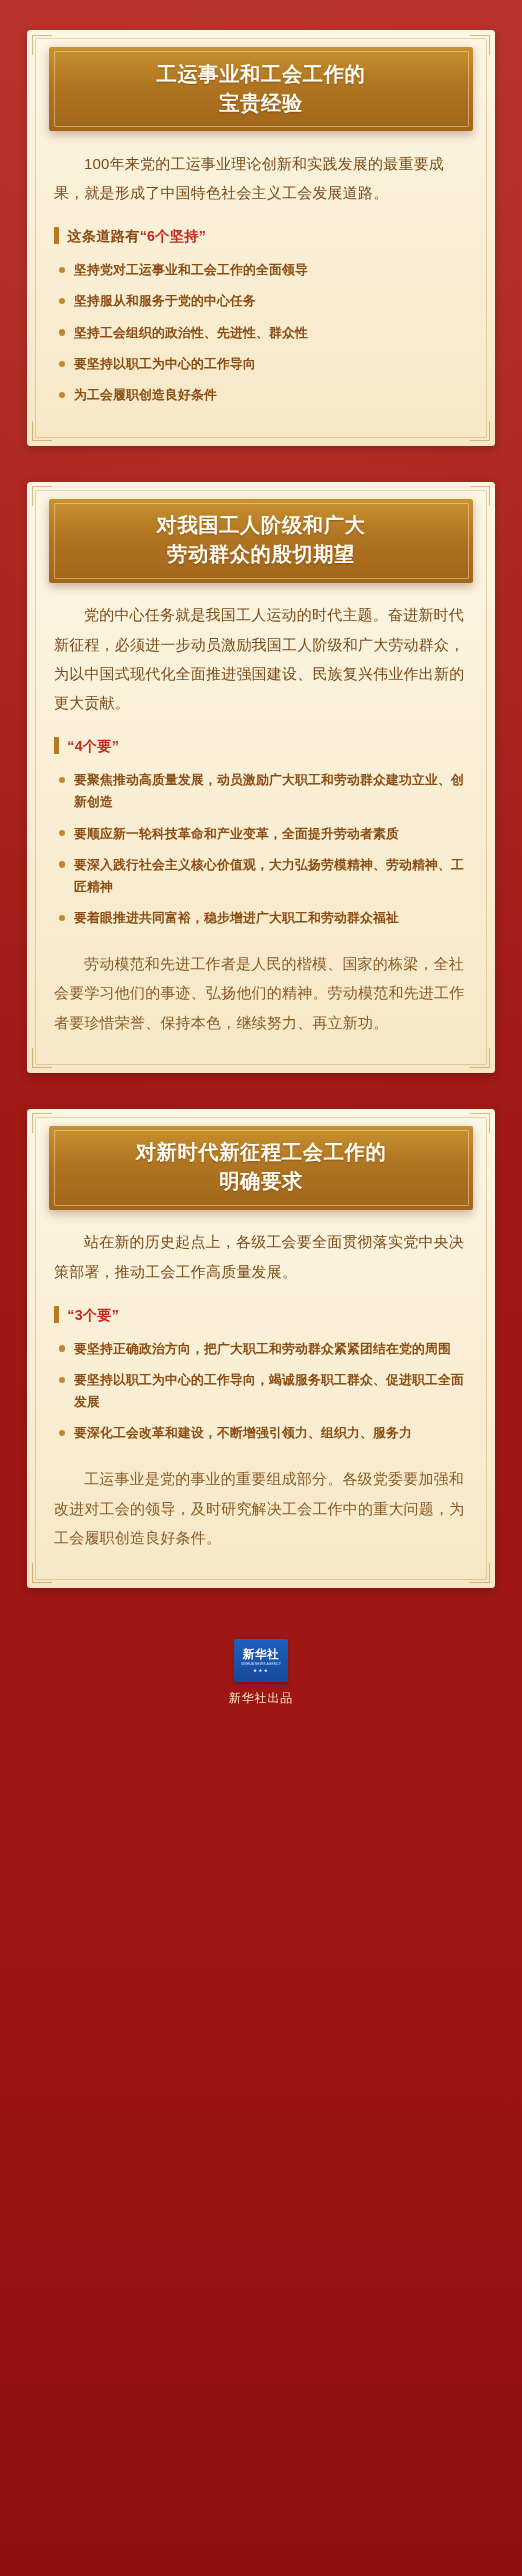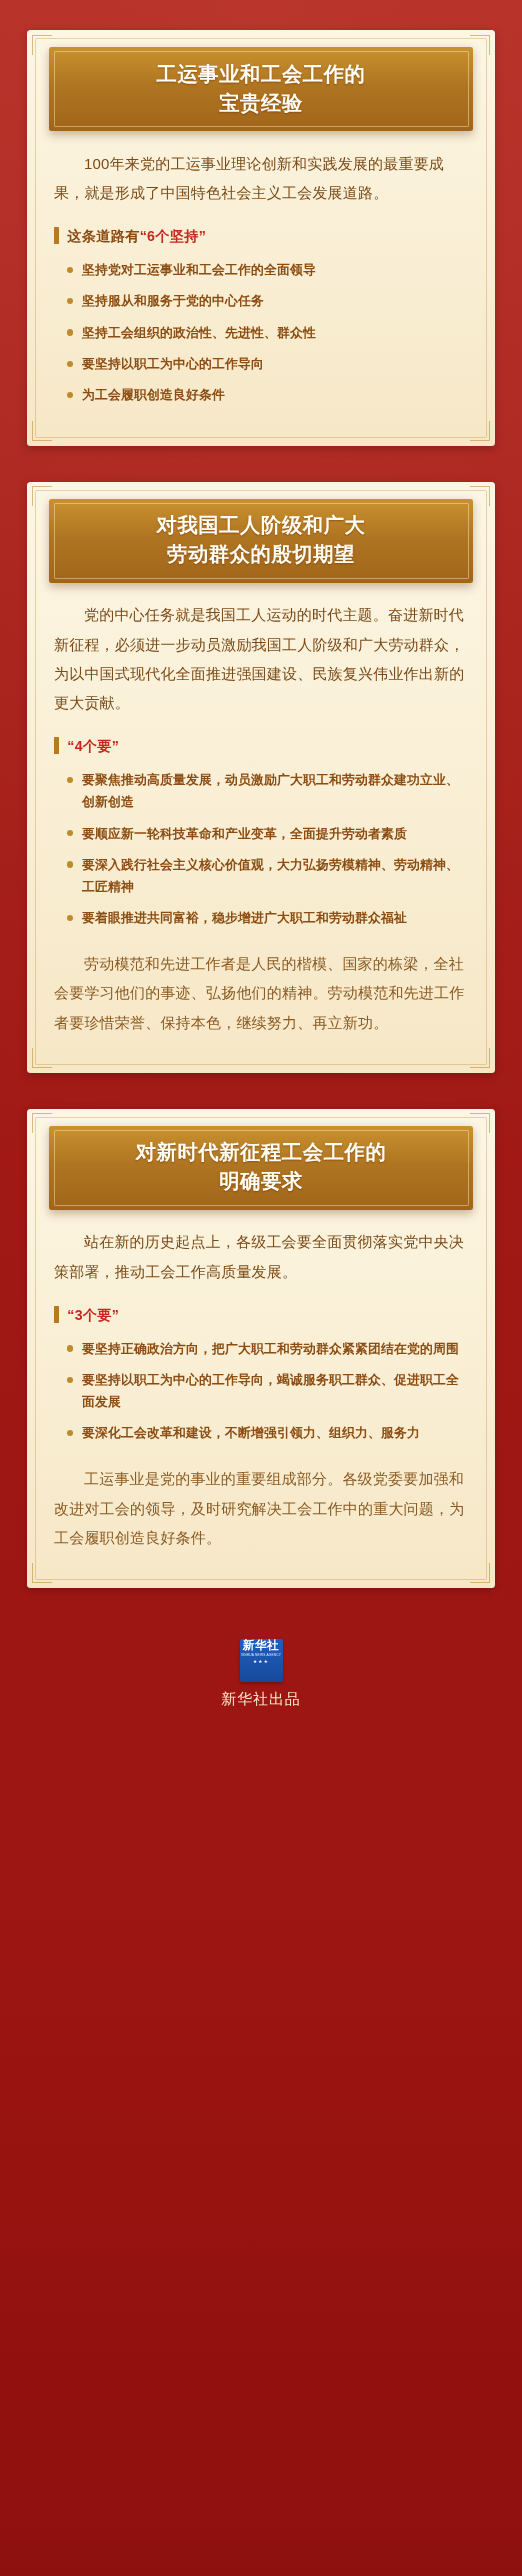--- a/index.html
+++ b/index.html
@@ -111,21 +111,21 @@
   }
   .subhead .txt {
     color: #8a4a12;
     font-size: 14.2px;
     font-weight: bold;
     letter-spacing: 0.3px;
   }
   .subhead .txt .hl { color: #c8271d; }
 
   
-  ul.blist { list-style: none; margin: 8px; padding: 0; }
+  ul.blist { list-style: none; margin: 0; padding: 0; }
   ul.blist li {
     position: relative;
     padding-left: 20px;
     color: #8c4d12;
     font-size: 12.8px;
     font-weight: bold;
     line-height: 1.72;
     margin-bottom: 9.3px;
     letter-spacing: 0.2px;
   }
@@ -141,37 +141,38 @@
   }
 
   .note-block { margin-top: 20px; }
 
   
   .footer {
     padding: 15px 0 27px 0;
     text-align: center;
   }
   .logo {
-    width: 43px;
+    width: 54px;
     height: 43px;
     margin: 0 auto 8.1px auto;
     border-radius: 2.3px;
     background: linear-gradient(180deg, #1d5fbf 0%, #17499b 100%);
     color: #fff;
     display: flex;
     flex-direction: column;
     align-items: center;
+    justify-content: center;
     box-shadow: 0 1.2px 3.5px rgba(0,0,0,0.25);
   }
   .logo .cn { font-size: 11.6px; font-weight: bold; line-height: 1.05; letter-spacing: 0.6px; }
   .logo .en { font-size: 3.2px; letter-spacing: 0.2px; margin-top: 1.7px; opacity: 0.9; }
   .logo .stars { font-size: 4.6px; letter-spacing: 1.2px; margin-top: 2.3px; }
   .footer-text {
     color: #fbe9c9;
-    font-size: 15px;
+    font-size: 12px;
     letter-spacing: 0.9px;
   }
 </style>
 </head>
 <body>
 
 <div class="page">
 
   <section class="card">
     <span class="card-corner c-tl"></span>

